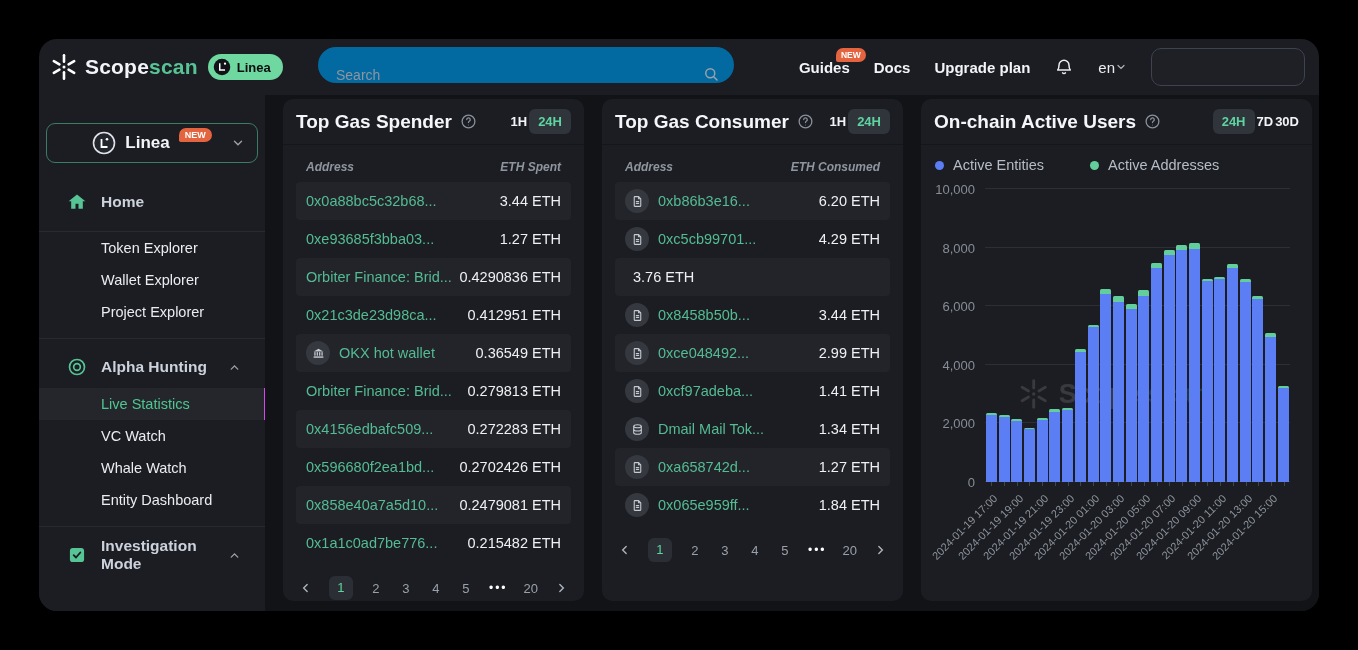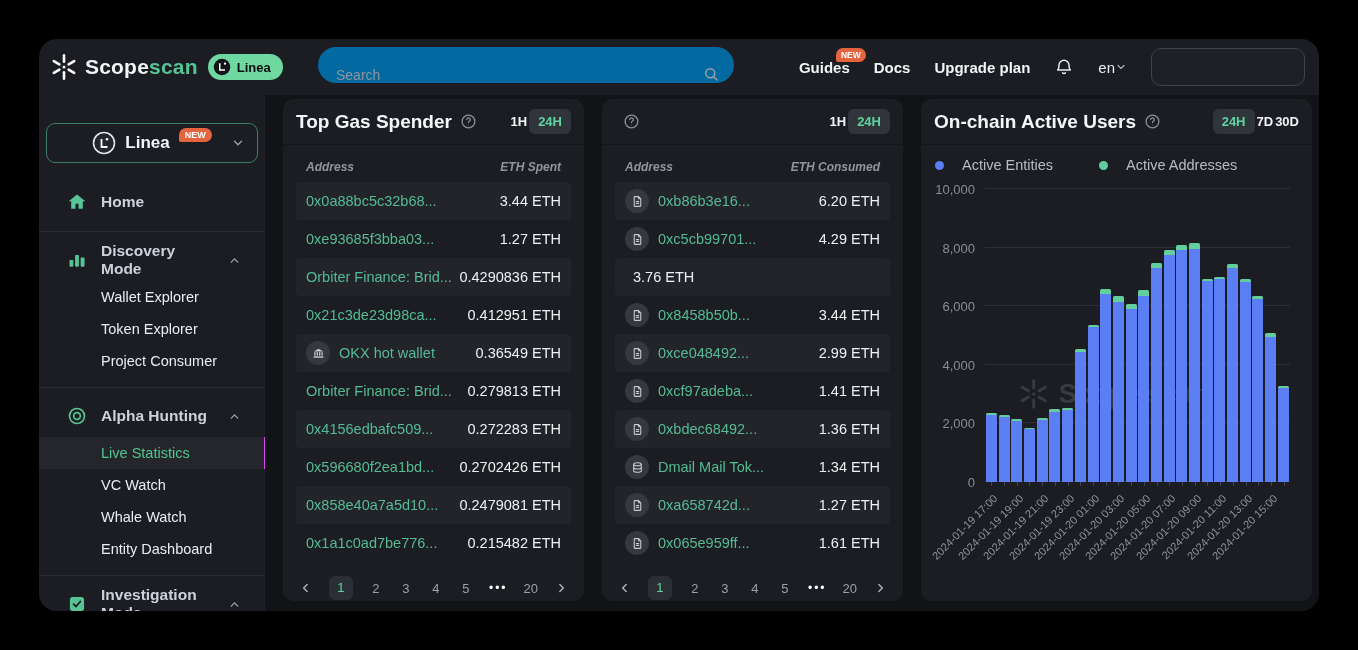--- a/index.html
+++ b/index.html
@@ -90,21 +90,21 @@
   .t-val { color:#eef0f3; font-size:14.5px; white-space:nowrap; margin-left:8px; }
   .pager { display:flex; align-items:center; justify-content:center; gap:16px; margin-top:14px; }
   .pg { color:#9aa0aa; font-size:13px; cursor:pointer; min-width:14px; text-align:center; }
   .pg.cur { background:#2b2f35; color:#5ed4a0; border-radius:6px; width:24px; height:24px;
             line-height:24px; min-width:24px; }
   .pg-arrow { width:14px; height:14px; color:#aeb4bd; display:inline-flex; cursor:pointer; }
   .pg-dots { color:#fff; letter-spacing:2px; font-size:12px; cursor:pointer; }
 
   
   .legend { display:flex; align-items:center; gap:46px; padding:12px 0 0 14px; }
-  .leg-item { display:flex; align-items:center; gap:18px; }
+  .leg-item { display:flex; align-items:center; gap:9px; }
   .leg-dot { width:9px; height:9px; border-radius:50%; }
   .leg-lb { color:#b6bcc6; font-size:14.5px; }
   .plot-wrap { position:absolute; left:64px; right:22px; top:90px; }
   .plot { position:relative; height:293px; }
   .gridline { position:absolute; left:0; right:0; height:1px; background:#2c2f36; }
   .ylab { position:absolute; left:-62px; width:52px; text-align:right; color:#878d96;
           font-size:13px; transform:translateY(-50%); }
   .bars { position:absolute; left:0; right:0; top:0; bottom:0; display:flex;
           align-items:flex-end; justify-content:space-between; padding:0 1px; }
   .bar { width:11px; display:flex; flex-direction:column; border-radius:1.5px 1.5px 0 0; overflow:hidden; }
@@ -204,39 +204,24 @@
     <div class="side-item side-home">
       <span class="ic">
         <svg viewBox="0 0 24 24" fill="currentColor">
             <path d="M12 3 2 11h3v9h5.2v-6h3.6v6H19v-9h3z"></path>
           </svg>
       </span>
       <span class="lb">Home</span>
     </div>
     <div id="side-sections">
         <div class="side-div"></div>
-        <div class="side-item sec-head">
-          <span class="ic">
-            <svg viewBox="0 0 24 24" fill="currentColor">
-              <rect x="3" y="12" width="4.6" height="8" rx="1"></rect>
-              <rect x="9.7" y="6" width="4.6" height="14" rx="1"></rect>
-              <rect x="16.4" y="9" width="4.6" height="11" rx="1"></rect>
-            </svg>
-          </span>
-          <span class="lb">Discovery Mode</span>
-          <span class="chev" style="display:inline-flex">
-            <svg viewBox="0 0 24 24" fill="none" stroke="currentColor" stroke-width="2.6" stroke-linecap="round">
-              <polyline points="6,15 12,9 18,15"></polyline>
-            </svg>
-          </span>
-        </div>
         <div class="sec-wrap">
+          <div class="sub-item">Token Explorer</div>
           <div class="sub-item">Wallet Explorer</div>
-          <div class="sub-item">Token Explorer</div>
-          <div class="sub-item">Project Consumer</div>
+          <div class="sub-item">Project Explorer</div>
         </div>
         <div class="side-div"></div>
         <div class="side-item sec-head">
           <span class="ic">
             <svg viewBox="0 0 24 24" fill="none" stroke="currentColor" stroke-width="2">
               <circle cx="12" cy="12" r="9"></circle>
               <circle cx="12" cy="12" r="4"></circle>
             </svg>
           </span>
           <span class="lb">Alpha Hunting</span>
@@ -379,20 +364,21 @@
           <span class="pg-arrow">
             <svg viewBox="0 0 24 24" fill="none" stroke="currentColor" stroke-width="2.4" stroke-linecap="round">
               <polyline points="10,6 16,12 10,18"></polyline>
             </svg>
           </span>
         </div>
     </div>
 
     <div class="panel" id="panel-consumer">
       <div class="panel-head">
+        <span class="panel-title">Top Gas Consumer</span>
         <span class="q-ic">
           <svg viewBox="0 0 24 24" fill="none" stroke="currentColor" stroke-width="1.8">
               <circle cx="12" cy="12" r="9"></circle>
               <path d="M9.5 9.3a2.5 2.5 0 1 1 3.6 2.3c-.8.4-1.1 1-1.1 1.8" stroke-linecap="round"></path>
               <circle cx="12" cy="16.8" r="0.7" fill="currentColor" stroke="none"></circle>
             </svg>
         </span>
         <span class="toggles" id="tg-consumer">
             <span class="tg">1H</span>
             <span class="tg on">24H</span>
@@ -464,71 +450,58 @@
                 <svg viewBox="0 0 24 24" fill="none" stroke="currentColor" stroke-width="2" stroke-linejoin="round">
                   <path d="M14 3H7a1 1 0 0 0-1 1v16a1 1 0 0 0 1 1h10a1 1 0 0 0 1-1V7z"></path>
                   <path d="M14 3v4h4"></path>
                   <path d="M9 12h6M9 15.5h6"></path>
                 </svg>
               </span>
               <span class="addr-link">0xcf97adeba...</span>
             </div>
             <div class="t-val">1.41 ETH</div>
           </div>
+          <div class="t-row">
+            <div class="t-addr">
+              <span class="icon-chip">
+                <svg viewBox="0 0 24 24" fill="none" stroke="currentColor" stroke-width="2">
+                  <ellipse cx="12" cy="6" rx="7" ry="2.8"></ellipse>
+                  <path d="M5 6v6c0 1.6 3.1 2.8 7 2.8s7-1.2 7-2.8V6"></path>
+                  <path d="M5 12v6c0 1.6 3.1 2.8 7 2.8s7-1.2 7-2.8v-6"></path>
+                </svg>
+              </span>
+              <span class="addr-link">Dmail Mail Tok...</span>
+            </div>
+            <div class="t-val">1.34 ETH</div>
+          </div>
           <div class="t-row alt">
             <div class="t-addr">
               <span class="icon-chip">
                 <svg viewBox="0 0 24 24" fill="none" stroke="currentColor" stroke-width="2" stroke-linejoin="round">
                   <path d="M14 3H7a1 1 0 0 0-1 1v16a1 1 0 0 0 1 1h10a1 1 0 0 0 1-1V7z"></path>
                   <path d="M14 3v4h4"></path>
                   <path d="M9 12h6M9 15.5h6"></path>
                 </svg>
               </span>
-              <span class="addr-link">0xbdec68492...</span>
-            </div>
-            <div class="t-val">1.36 ETH</div>
-          </div>
-          <div class="t-row">
-            <div class="t-addr">
-              <span class="icon-chip">
-                <svg viewBox="0 0 24 24" fill="none" stroke="currentColor" stroke-width="2">
-                  <ellipse cx="12" cy="6" rx="7" ry="2.8"></ellipse>
-                  <path d="M5 6v6c0 1.6 3.1 2.8 7 2.8s7-1.2 7-2.8V6"></path>
-                  <path d="M5 12v6c0 1.6 3.1 2.8 7 2.8s7-1.2 7-2.8v-6"></path>
-                </svg>
-              </span>
-              <span class="addr-link">Dmail Mail Tok...</span>
-            </div>
-            <div class="t-val">1.34 ETH</div>
-          </div>
-          <div class="t-row alt">
+              <span class="addr-link">0xa658742d...</span>
+            </div>
+            <div class="t-val">1.27 ETH</div>
+          </div>
+          <div class="t-row">
             <div class="t-addr">
               <span class="icon-chip">
                 <svg viewBox="0 0 24 24" fill="none" stroke="currentColor" stroke-width="2" stroke-linejoin="round">
                   <path d="M14 3H7a1 1 0 0 0-1 1v16a1 1 0 0 0 1 1h10a1 1 0 0 0 1-1V7z"></path>
                   <path d="M14 3v4h4"></path>
                   <path d="M9 12h6M9 15.5h6"></path>
                 </svg>
               </span>
-              <span class="addr-link">0xa658742d...</span>
-            </div>
-            <div class="t-val">1.27 ETH</div>
-          </div>
-          <div class="t-row">
-            <div class="t-addr">
-              <span class="icon-chip">
-                <svg viewBox="0 0 24 24" fill="none" stroke="currentColor" stroke-width="2" stroke-linejoin="round">
-                  <path d="M14 3H7a1 1 0 0 0-1 1v16a1 1 0 0 0 1 1h10a1 1 0 0 0 1-1V7z"></path>
-                  <path d="M14 3v4h4"></path>
-                  <path d="M9 12h6M9 15.5h6"></path>
-                </svg>
-              </span>
               <span class="addr-link">0x065e959ff...</span>
             </div>
-            <div class="t-val">1.61 ETH</div>
+            <div class="t-val">1.84 ETH</div>
           </div>
         </div>
       <div class="pager" id="pager-consumer">
           <span class="pg-arrow">
             <svg viewBox="0 0 24 24" fill="none" stroke="currentColor" stroke-width="2.4" stroke-linecap="round">
               <polyline points="14,6 8,12 14,18"></polyline>
             </svg>
           </span>
           <span class="pg cur">1</span>
           <span class="pg">2</span>

